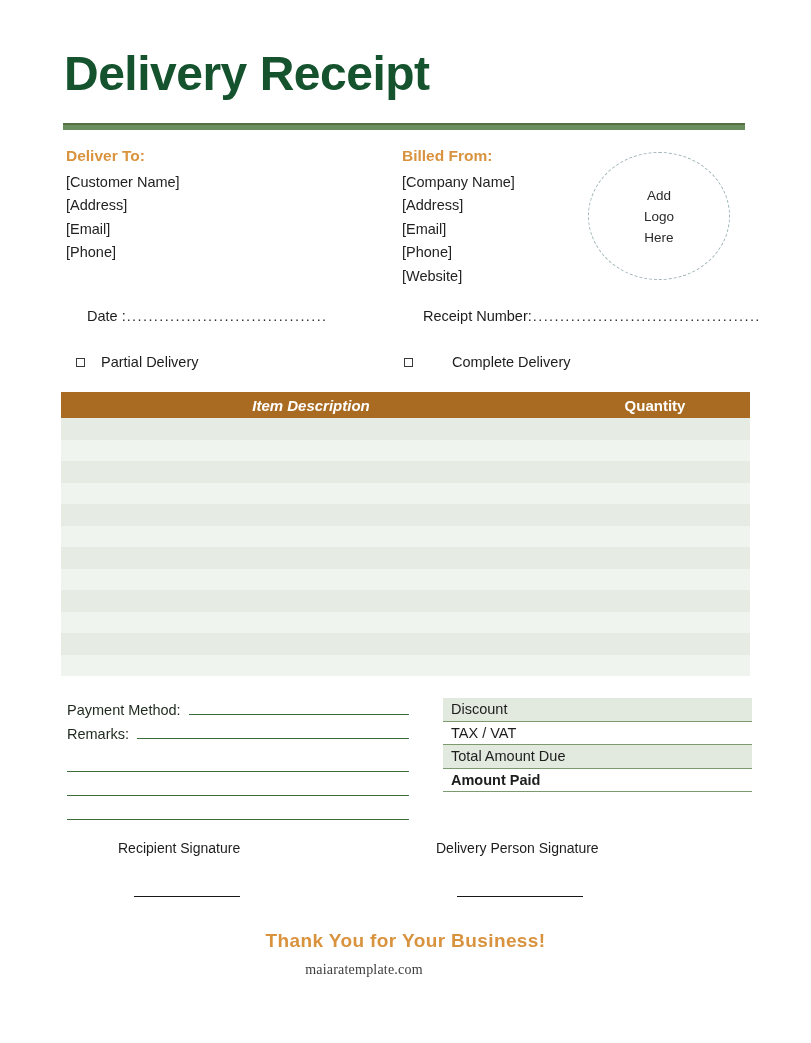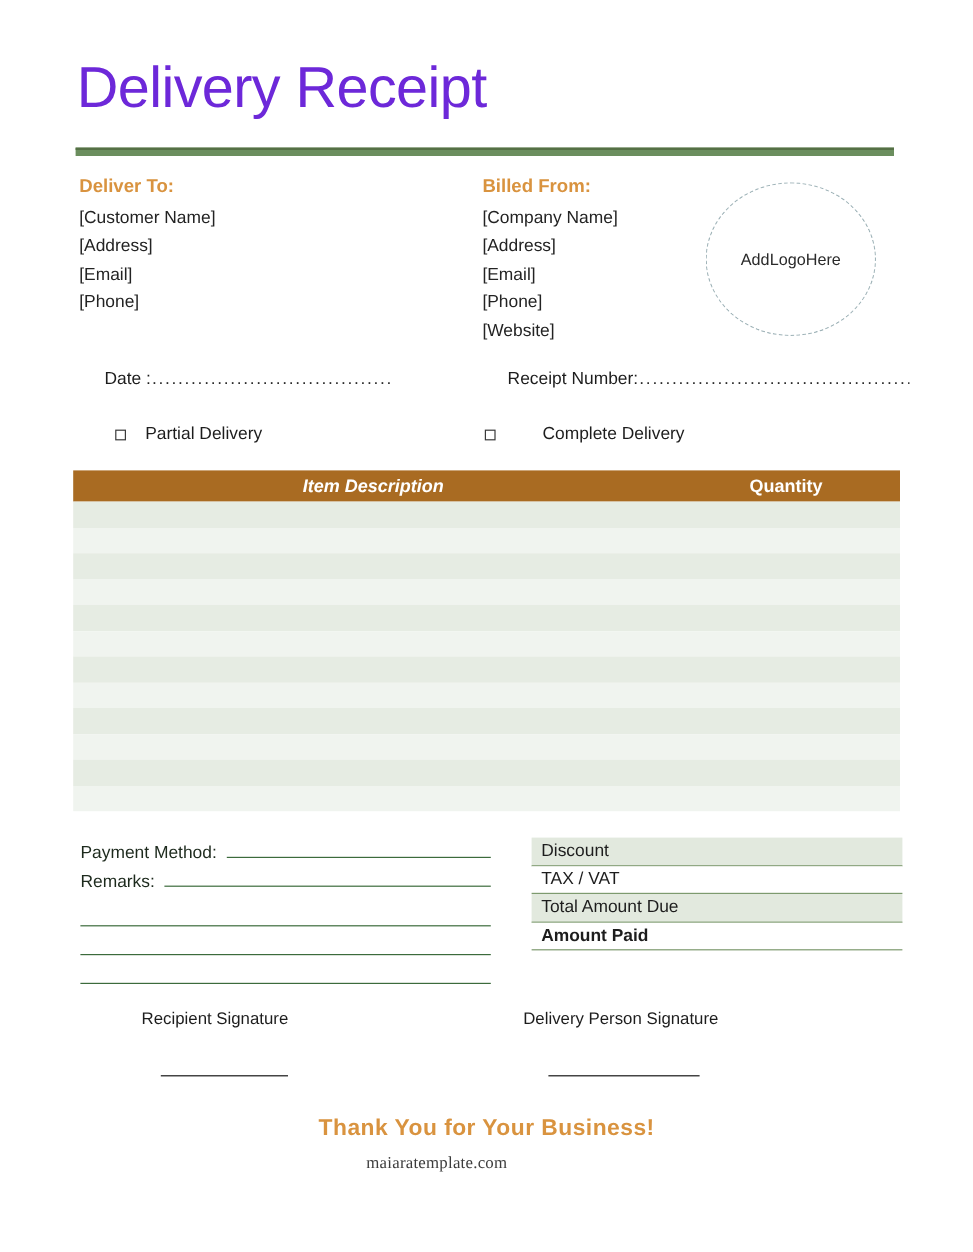--- a/index.html
+++ b/index.html
@@ -19,22 +19,22 @@
     background: #ffffff;
     overflow: hidden;
   }
 
   
   .doc-title {
     position: absolute;
     left: 64px;
     top: 48px;
     font-size: 48px;
-    font-weight: normal;
-    color: #6d28d9;
+    font-weight: bold;
+    color: #14532d;
     letter-spacing: -0.5px;
     line-height: 1.1;
     white-space: nowrap;
   }
 
   
   .header-rule {
     position: absolute;
     left: 63px;
     top: 123px;
@@ -68,20 +68,21 @@
   .logo-circle {
     position: absolute;
     left: 588px;
     top: 152px;
     width: 142px;
     height: 128px;
     border: 1.5px dashed #9fb3b8;
     border-radius: 50%;
     box-sizing: border-box;
     display: flex;
+    flex-direction: column;
     align-items: center;
     justify-content: center;
     font-size: 13.5px;
     line-height: 21px;
     color: #2a2a2a;
   }
 
   
   .meta-row {
     position: absolute;
@@ -121,21 +122,21 @@
     height: 24px;
     font-size: 14.5px;
     color: #1d1d1d;
   }
   .check-item {
     position: absolute;
     display: flex;
     align-items: center;
     white-space: nowrap;
   }
-  .check-item.partial  { left: 96px; }
+  .check-item.partial  { left: 76px; }
   .check-item.complete { left: 404px; }
   .checkbox-glyph {
     display: inline-block;
     width: 9px;
     height: 9px;
     border: 1px solid #3a3a3a;
     box-sizing: border-box;
     margin-right: 16px;
     position: relative;
     top: 0px;

